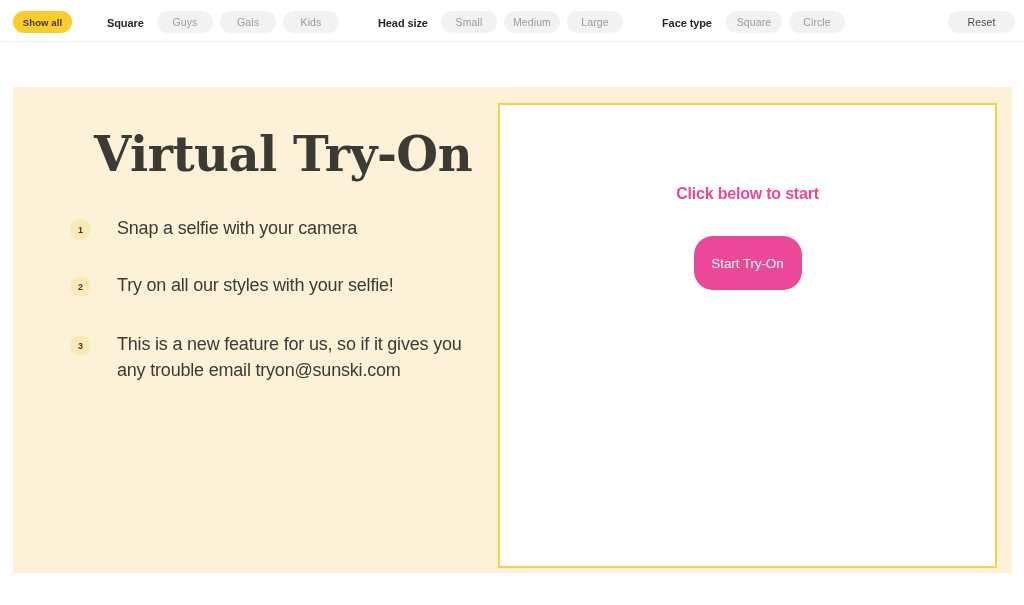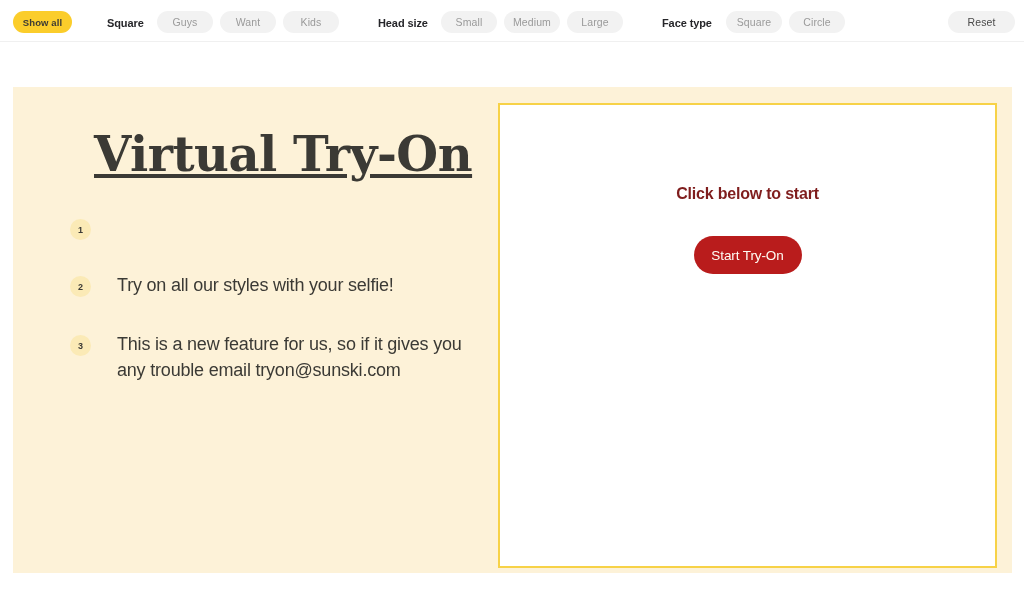--- a/index.html
+++ b/index.html
@@ -97,21 +97,20 @@
 
   .headline {
     position: absolute;
     left: 94px; top: 126px;
     font-family: "DejaVu Serif", serif;
     font-size: 48px;
     font-weight: bold;
     color: #3b3a35;
     letter-spacing: -.5px;
     white-space: nowrap;
-    text-decoration: underline;
   }
 
   .step {
     position: absolute;
     display: flex;
     align-items: flex-start;
   }
   .step-badge {
     width: 21px; height: 21px;
     border-radius: 50%;
@@ -143,51 +142,51 @@
     border: 2px solid #f7d247;
     box-sizing: border-box;
   }
   .card-title {
     position: absolute;
     left: 0; top: 80px;
     width: 100%;
     text-align: center;
     font-size: 16px;
     font-weight: bold;
-    color: #7f1d1d;
+    color: #ec4899;
     letter-spacing: -.2px;
   }
   .start-btn {
     position: absolute;
     left: 50%;
     top: 131px;
     transform: translateX(-50%);
     width: 108px;
-    height: 38px;
+    height: 54px;
     border: none;
     border-radius: 19px;
-    background: #b91c1c;
+    background: #ec4899;
     color: #fffdf5;
     font-family: "Liberation Sans", sans-serif;
     font-size: 13.5px;
     letter-spacing: -.1px;
     cursor: pointer;
   }
 </style>
 </head>
 <body>
 
 <div class="filter-bar">
 
   <div class="pill active" style="left:13px; width:59px;">Show all</div>
 
   <div class="group-label" style="left:107px;">Square</div>
 
   <div class="pill" style="left:157px; width:56px;">Guys</div>
-  <div class="pill" style="left:220px; width:56px;">Want</div>
+  <div class="pill" style="left:220px; width:56px;">Gals</div>
   <div class="pill" style="left:283px; width:56px;">Kids</div>
 
   <div class="group-label" style="left:378px;">Head size</div>
 
   <div class="pill" style="left:441px; width:56px;">Small</div>
   <div class="pill" style="left:504px; width:56px;">Medium</div>
   <div class="pill" style="left:567px; width:56px;">Large</div>
 
   <div class="group-label" style="left:662px;">Face type</div>
 
@@ -202,20 +201,21 @@
   <div class="promo-text">Want to see how these look on you? Use our</div>
   <div class="promo-pill">Virtual Try On</div>
 </div>
 
 <div class="stage"></div>
 
 <div class="headline">Virtual Try-On</div>
 
 <div class="step" style="left:70px; top:215px; width:400px;">
   <div class="step-badge">1</div>
+  <div class="step-text">Snap a selfie with your camera</div>
 </div>
 
 <div class="step" style="left:70px; top:272px; width:400px;">
   <div class="step-badge">2</div>
   <div class="step-text">Try on all our styles with your selfie!</div>
 </div>
 
 <div class="step" style="left:70px; top:331px; width:400px;">
   <div class="step-badge">3</div>
   <div class="step-text">This is a new feature for us, so if it gives you any trouble email tryon@sunski.com</div>

